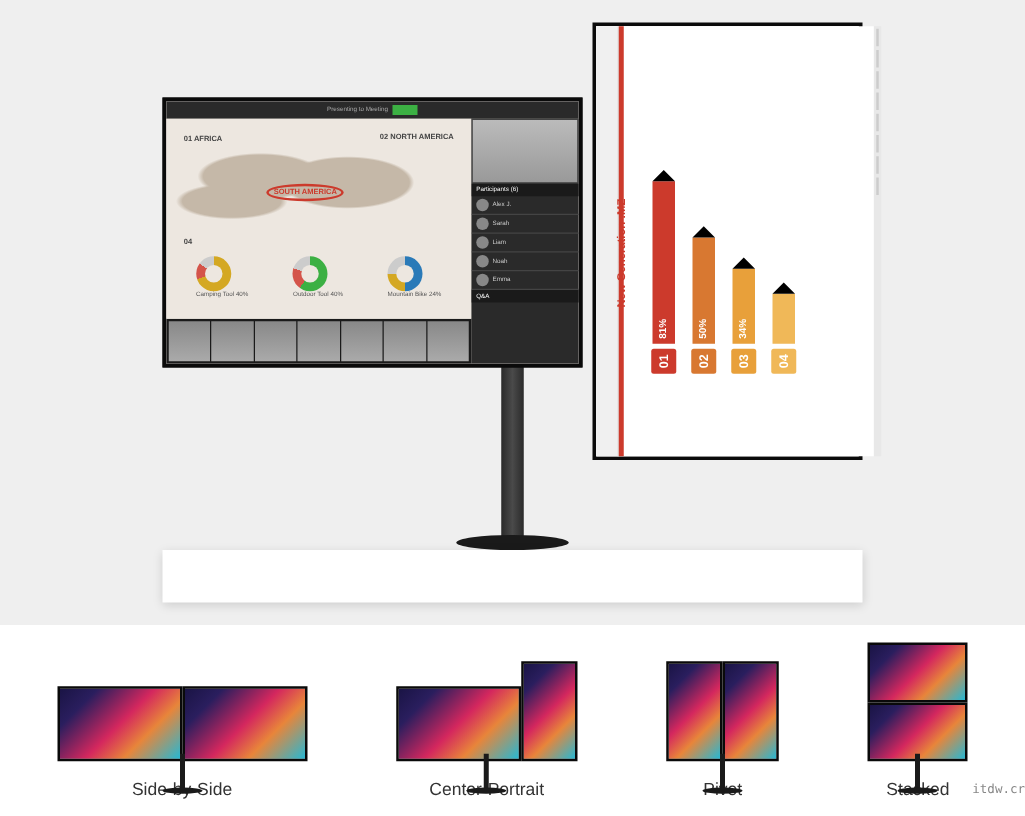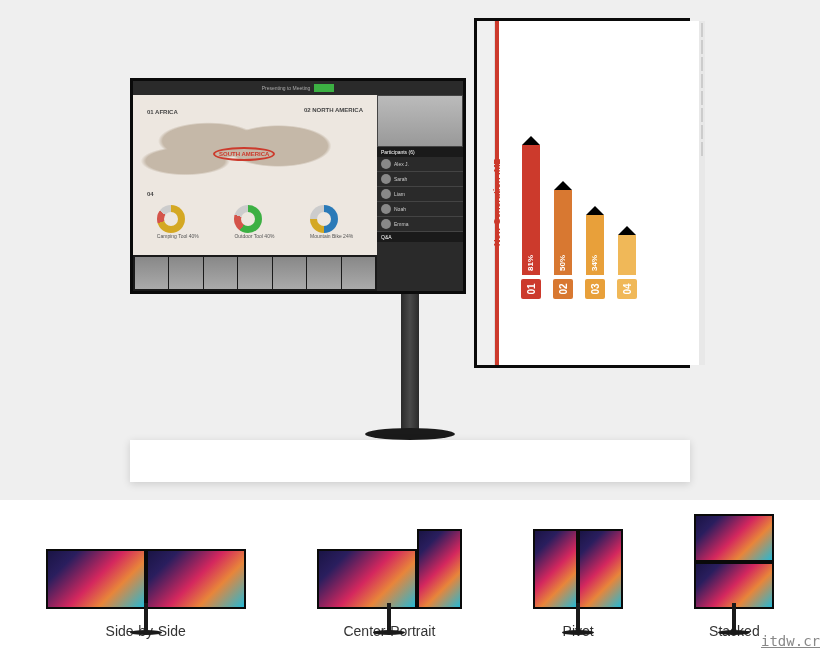--- a/index.html
+++ b/index.html
@@ -355,26 +355,25 @@
       width: 80px;
       height: 48px;
     }
     .config-label {
       font-size: 14px;
       color: #333;
       text-align: center;
     }
     .watermark {
       position: absolute;
-      bottom: 4px;
+      bottom: 16px;
       right: 0;
-      font-size: 14px;
+      font-size: 10px;
       color: #888;
       font-family: monospace;
-      text-decoration: underline;
     }
   </style>
 </head>
 <body>
 
 <div class="top-section">
   <div class="stand-pole"></div>
 
   <div class="main-monitor-group">
 

